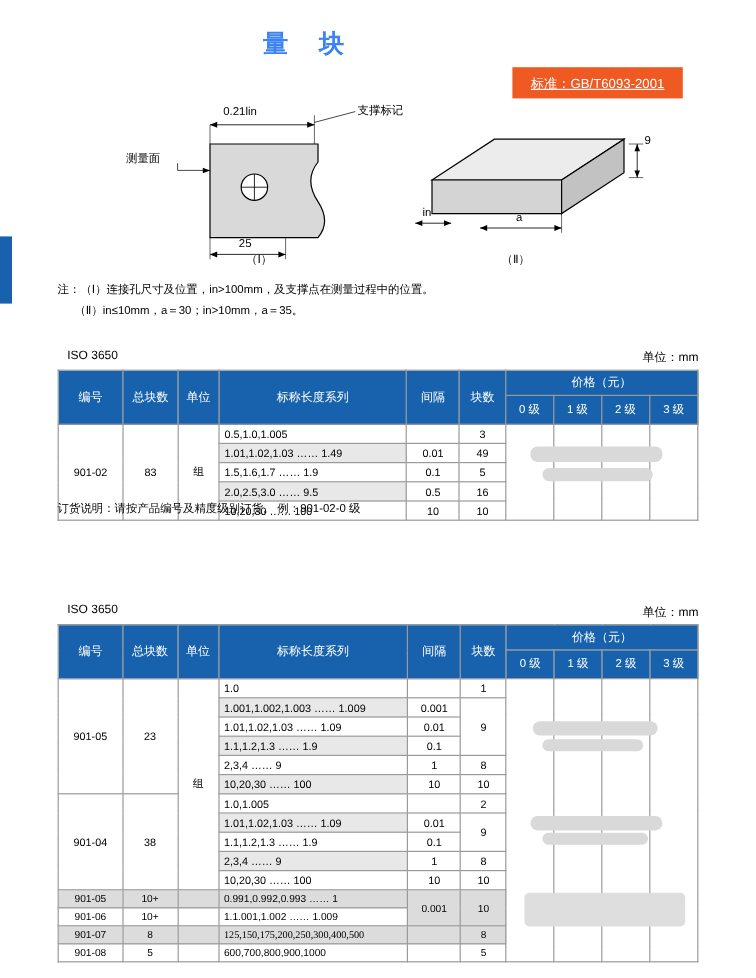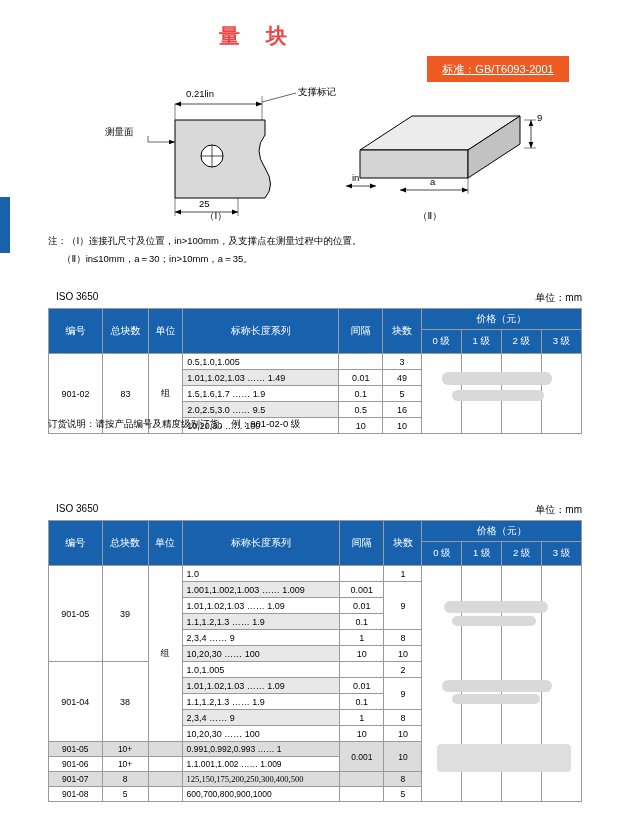--- a/index.html
+++ b/index.html
@@ -7,21 +7,21 @@
     width:630px;height:815px;
     background:#ffffff;
     font-family:"Liberation Sans","DejaVu Sans",sans-serif;
     font-size:10px;color:#000;
     position:relative;
     overflow:hidden;
   }
   .page-title{
     position:absolute;left:0;top:22px;width:516px;
     text-align:center;font-size:21px;letter-spacing:10px;
-    font-weight:bold;color:#ef4444;
+    font-weight:bold;color:#3b82f6;
   }
   .std-badge{
     position:absolute;left:427px;top:56px;width:142px;height:26px;
     background:#ef5a23;color:#fff;font-size:11px;
     display:flex;align-items:center;justify-content:center;text-decoration:underline;
   }
   .blue-tab{
     position:absolute;left:0;top:197px;width:10px;height:56px;
     background:#1862ad;
   }
@@ -204,21 +204,21 @@
   </tr>
   <tr>
     <td class="sub-th" style="width:40px;height:22px;">0 级</td>
     <td class="sub-th" style="width:40px;">1 级</td>
     <td class="sub-th" style="width:40px;">2 级</td>
     <td class="sub-th" style="width:40px;">3 级</td>
   </tr>
 
   <tr>
     <td rowspan="6">901-05</td>
-    <td rowspan="6">39</td>
+    <td rowspan="6">23</td>
     <td rowspan="11">组</td>
     <td class="lc" style="height:15px;">1.0</td>
     <td></td>
     <td>1</td>
     <td rowspan="15" class="price-cell"></td>
     <td rowspan="15" class="price-cell"></td>
     <td rowspan="15" class="price-cell"></td>
     <td rowspan="15" class="price-cell"></td>
   </tr>
   <tr>

